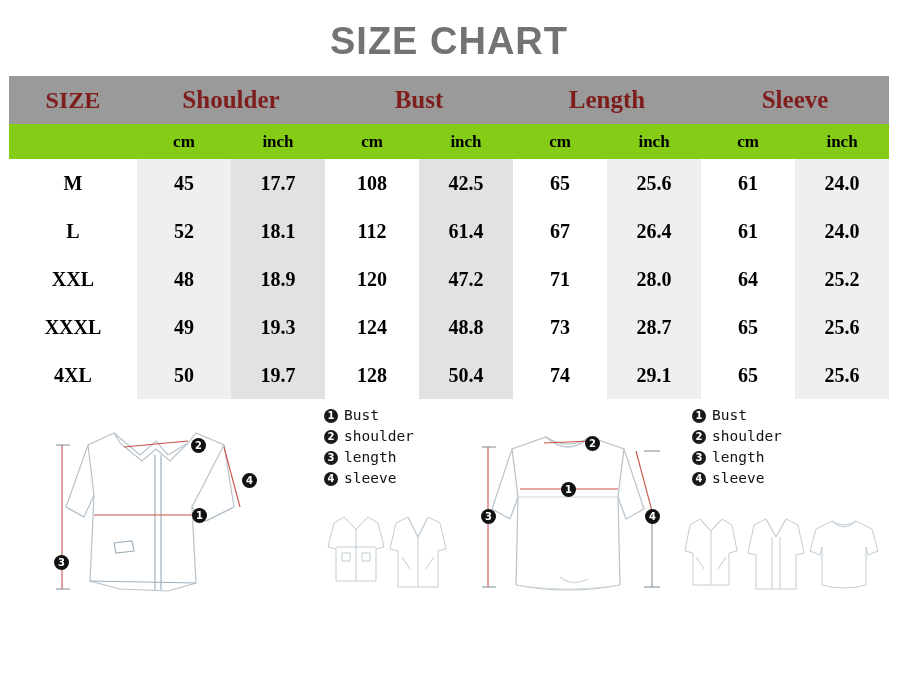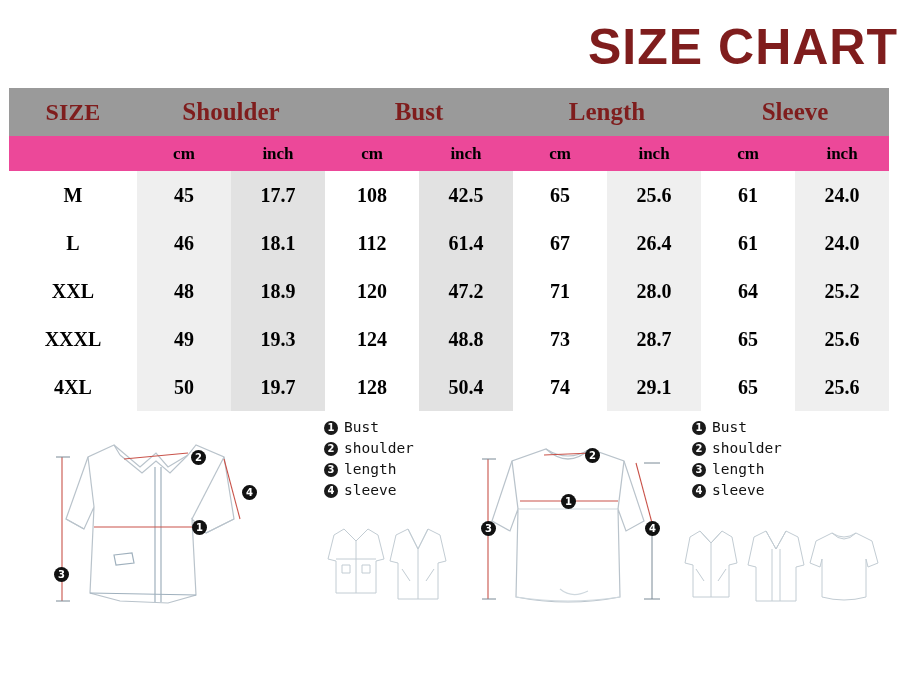--- a/index.html
+++ b/index.html
@@ -14,26 +14,26 @@
     color: #000000;
     overflow: hidden;
     position: relative;
   }
   .page {
     position: relative;
     width: 898px;
     height: 678px;
   }
   .title {
-    text-align: right;
+    text-align: center;
     font-family: "Liberation Sans", sans-serif;
     font-weight: bold;
-    font-size: 50px;
+    font-size: 38px;
     letter-spacing: 1px;
-    color: #7f1d1d;
+    color: #737373;
     padding-top: 22px;
     padding-bottom: 10px;
     line-height: 1;
   }
   table.size-chart {
     border-collapse: collapse;
     width: 870px;
     margin: 6px auto 0 auto;
     table-layout: fixed;
   }
@@ -50,21 +50,21 @@
     font-size: 25px;
     height: 40px;
     padding: 4px 0;
   }
   .hdr-row td.size-cell {
     font-family: "Liberation Serif", serif;
     font-size: 24px;
   }
   
   .unit-row td {
-    background: #ec4899;
+    background: #84cc16;
     color: #000;
     font-size: 17px;
     height: 33px;
   }
   
   .data-row td {
     font-size: 20px;
     height: 46px;
   }
   .col-size { width: 128px; }
@@ -173,21 +173,21 @@
         <td class="band-white">108</td>
         <td class="band-b">42.5</td>
         <td class="band-white">65</td>
         <td class="band-a">25.6</td>
         <td class="band-white">61</td>
         <td class="band-a">24.0</td>
       </tr>
 
       <tr class="data-row">
         <td class="band-white">L</td>
-        <td class="band-a">46</td>
+        <td class="band-a">52</td>
         <td class="band-b">18.1</td>
         <td class="band-white">112</td>
         <td class="band-b">61.4</td>
         <td class="band-white">67</td>
         <td class="band-a">26.4</td>
         <td class="band-white">61</td>
         <td class="band-a">24.0</td>
       </tr>
 
 

